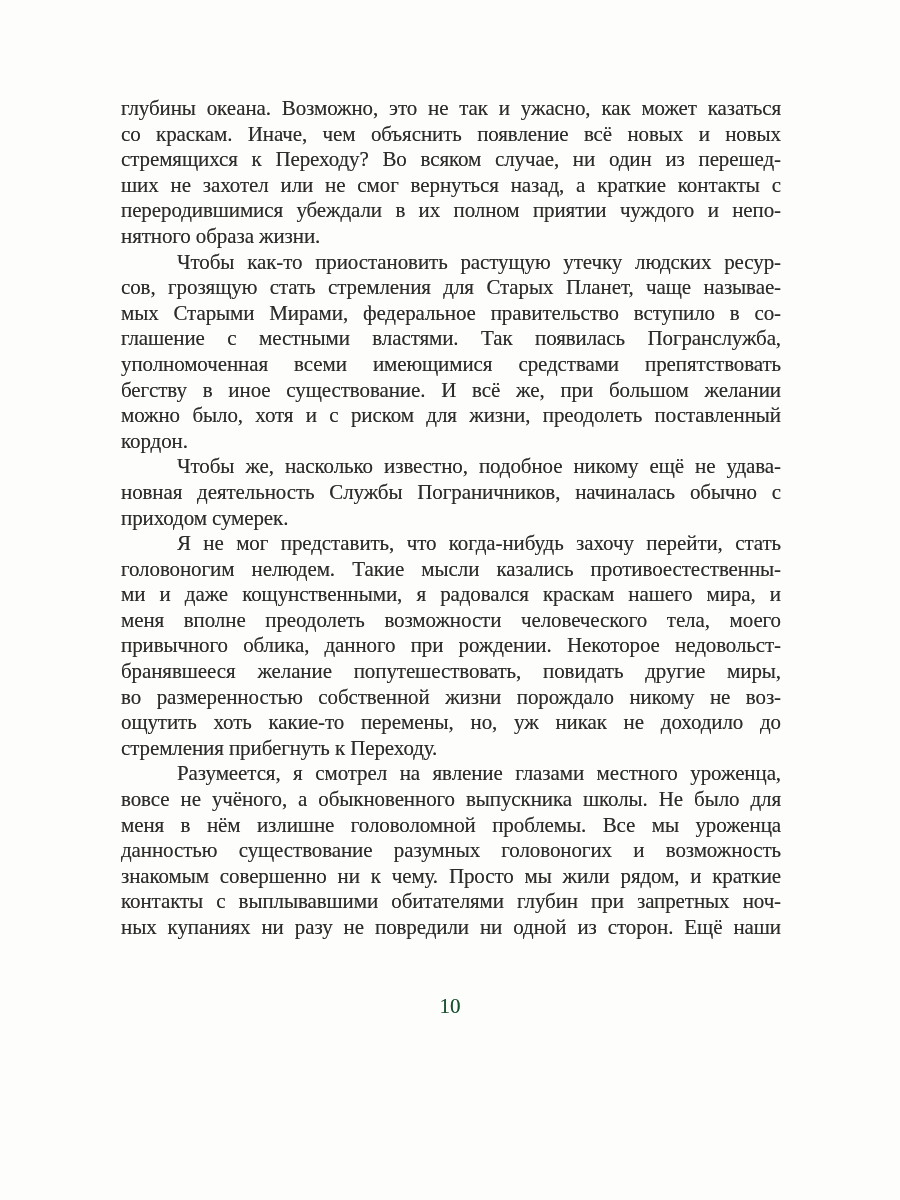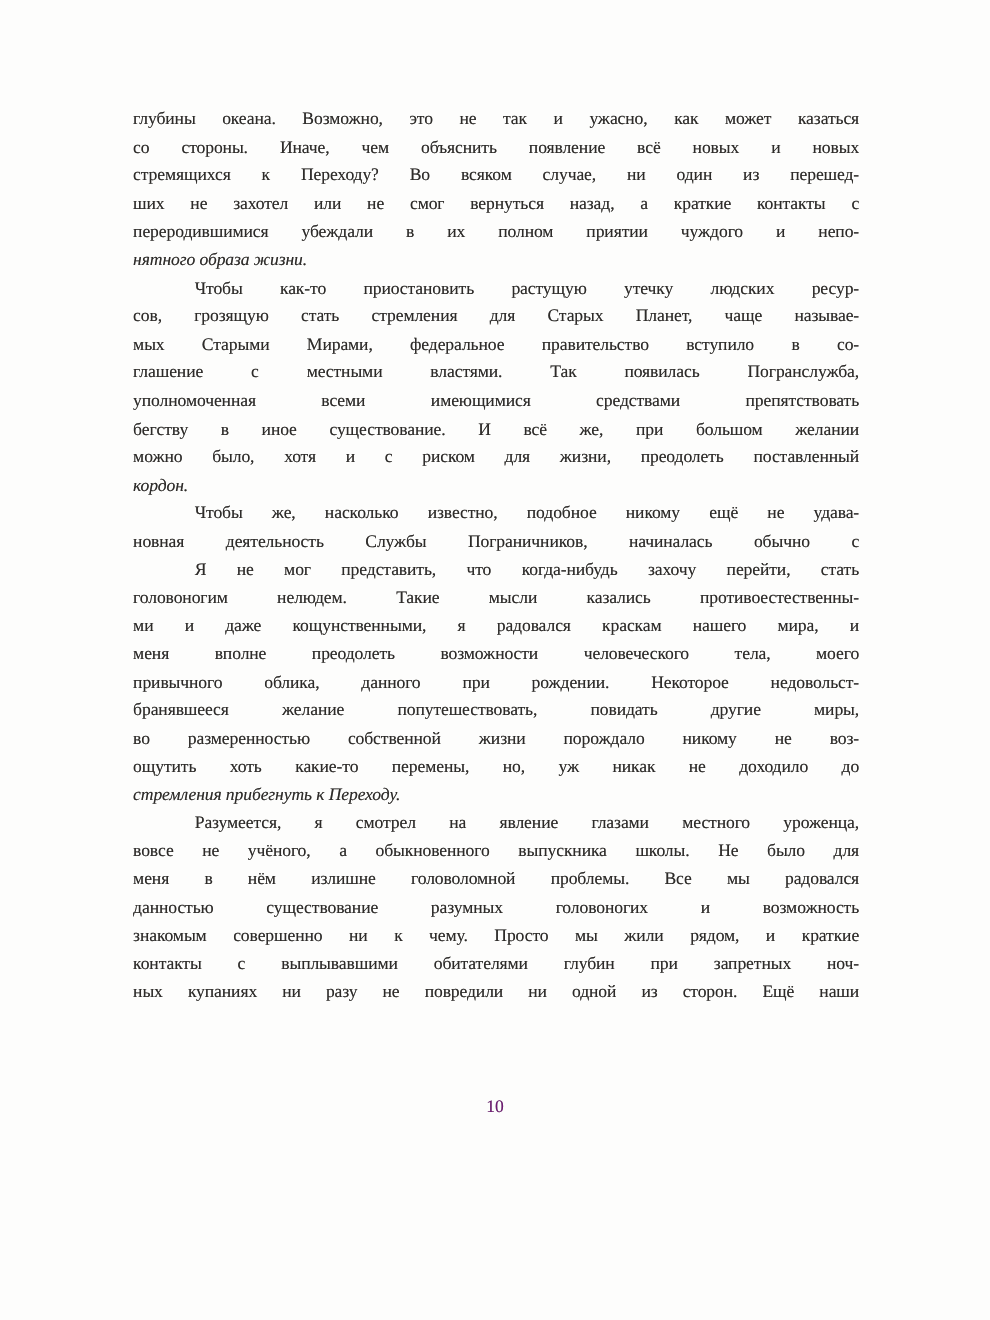--- a/index.html
+++ b/index.html
@@ -16,21 +16,21 @@
   }
   .scan-page {
     position: absolute;
     inset: 0;
   }
   .text-block {
     position: absolute;
     left: 121px;
     top: 96px;
     width: 660px;
-    font-size: 16px;
+    font-size: 21px;
     line-height: 25.6px;
     color: #2e2c2a;
     text-shadow: 0 0 0.4px rgba(46,44,42,0.55);
   }
   .para {
     margin: 0;
   }
   .line {
     height: 25.6px;
     overflow: hidden;
@@ -38,76 +38,76 @@
     text-align-last: justify;
     white-space: normal;
     letter-spacing: -0.1px;
   }
   .line.indent {
     text-indent: 56px;
   }
   .line.flush {
     text-align: left;
     text-align-last: left;
-    font-style: italic;
   }
   .page-number {
     position: absolute;
     left: 0;
     right: 0;
     top: 994px;
     text-align: center;
-    font-size: 16px;
+    font-size: 21px;
     line-height: 25px;
-    color: #701a75;
+    color: #14532d;
     text-shadow: 0 0 0.4px rgba(46,44,42,0.55);
   }
 </style>
 </head>
 <body style="background: rgb(253, 253, 252);">
 
 <div class="scan-page">
   <div class="text-block" style="color: rgb(46, 44, 42);">
       <div class="para">
         <div class="line">глубины океана. Возможно, это не так и ужасно, как может казаться</div>
-        <div class="line">со стороны. Иначе, чем объяснить появление всё новых и новых</div>
+        <div class="line">со краскам. Иначе, чем объяснить появление всё новых и новых</div>
         <div class="line">стремящихся к Переходу? Во всяком случае, ни один из перешед-</div>
         <div class="line">ших не захотел или не смог вернуться назад, а краткие контакты с</div>
         <div class="line">переродившимися убеждали в их полном приятии чуждого и непо-</div>
         <div class="line flush">нятного образа жизни.</div>
       </div>
       <div class="para">
         <div class="line indent">Чтобы как-то приостановить растущую утечку людских ресур-</div>
         <div class="line">сов, грозящую стать стремления для Старых Планет, чаще называе-</div>
         <div class="line">мых Старыми Мирами, федеральное правительство вступило в со-</div>
         <div class="line">глашение с местными властями. Так появилась Погранслужба,</div>
         <div class="line">уполномоченная всеми имеющимися средствами препятствовать</div>
         <div class="line">бегству в иное существование. И всё же, при большом желании</div>
         <div class="line">можно было, хотя и с риском для жизни, преодолеть поставленный</div>
         <div class="line flush">кордон.</div>
       </div>
       <div class="para">
         <div class="line indent">Чтобы же, насколько известно, подобное никому ещё не удава-</div>
         <div class="line">новная деятельность Службы Пограничников, начиналась обычно с</div>
+        <div class="line flush">приходом сумерек.</div>
       </div>
       <div class="para">
         <div class="line indent">Я не мог представить, что когда-нибудь захочу перейти, стать</div>
         <div class="line">головоногим нелюдем. Такие мысли казались противоестественны-</div>
         <div class="line">ми и даже кощунственными, я радовался краскам нашего мира, и</div>
         <div class="line">меня вполне преодолеть возможности человеческого тела, моего</div>
         <div class="line">привычного облика, данного при рождении. Некоторое недовольст-</div>
         <div class="line">бранявшееся желание попутешествовать, повидать другие миры,</div>
         <div class="line">во размеренностью собственной жизни порождало никому не воз-</div>
         <div class="line">ощутить хоть какие-то перемены, но, уж никак не доходило до</div>
         <div class="line flush">стремления прибегнуть к Переходу.</div>
       </div>
       <div class="para">
         <div class="line indent">Разумеется, я смотрел на явление глазами местного уроженца,</div>
         <div class="line">вовсе не учёного, а обыкновенного выпускника школы. Не было для</div>
-        <div class="line">меня в нём излишне головоломной проблемы. Все мы радовался</div>
+        <div class="line">меня в нём излишне головоломной проблемы. Все мы уроженца</div>
         <div class="line">данностью существование разумных головоногих и возможность</div>
         <div class="line">знакомым совершенно ни к чему. Просто мы жили рядом, и краткие</div>
         <div class="line">контакты с выплывавшими обитателями глубин при запретных ноч-</div>
         <div class="line">ных купаниях ни разу не повредили ни одной из сторон. Ещё наши</div>
       </div>
     </div>
   <div class="page-number">10</div>
 </div>
 
 </body></html>

